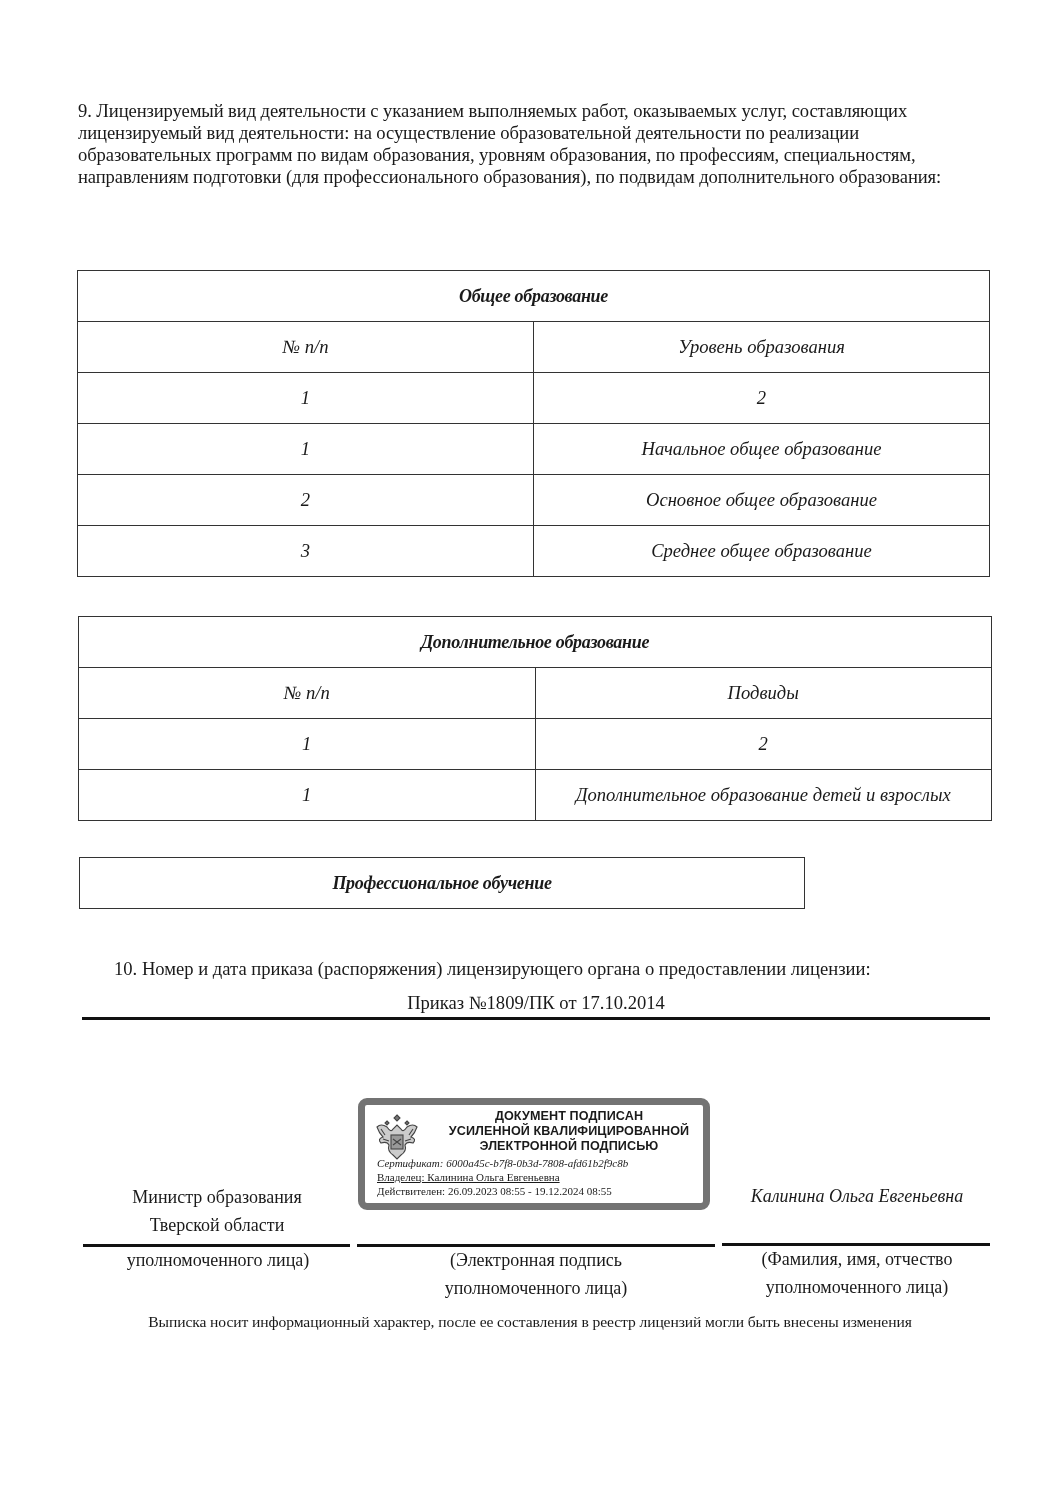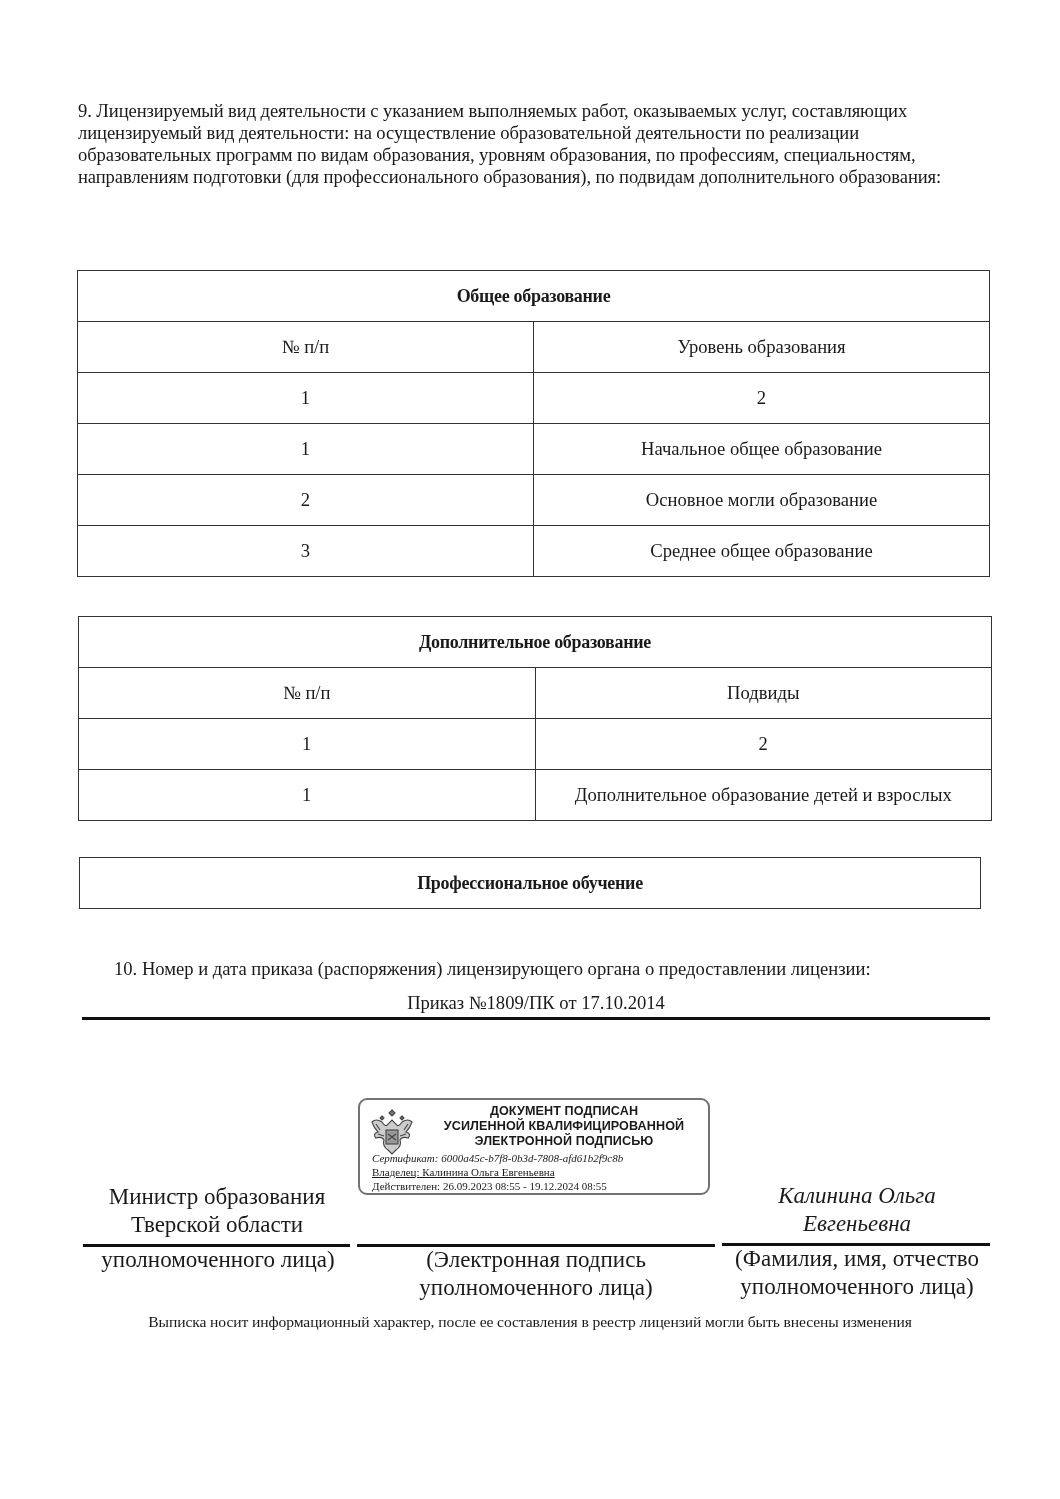--- a/index.html
+++ b/index.html
@@ -8,48 +8,49 @@
     font-family: "Liberation Serif", serif; color: #1a1a1a;
   }
   .abs { position: absolute; }
   .para {
     left: 78px; top: 100px; width: 915px;
     font-size: 18.6px; line-height: 22px; letter-spacing: -0.1px;
   }
   table.lic {
     position: absolute; border-collapse: collapse; table-layout: fixed;
     font-size: 18.6px;
+    font-style: italic;
   }
   table.lic td {
     border: 1.4px solid #333; text-align: center; vertical-align: middle;
     padding: 0; height: 50px;
   }
   table.lic td.num { width: 88px; }
   table.lic td.title { font-weight: bold; font-size: 18px; letter-spacing: -0.3px; }
   #t1 { left: 77px; top: 270px; width: 913px; }
   #t2 { left: 78px; top: 616px; width: 914px; }
-  #t3 { left: 79px; top: 857px; width: 902px; }
+  #t3 { left: 79px; top: 857px; width: 726px; }
   .sec10 { left: 114px; top: 958px; font-size: 18.6px; }
   .order { left: 82px; top: 992px; width: 908px; text-align: center; font-size: 18.6px; }
   .hline { position: absolute; height: 2.5px; background: #111; }
   .stamp {
-    left: 358px; top: 1098px; width: 352px; height: 97px;
-    border: 2px solid #737373; border-radius: 9px; box-sizing: border-box;
+    left: 358px; top: 1098px; width: 352px; height: 112px;
+    border: 7px solid #737373; border-radius: 9px; box-sizing: border-box;
   }
   .stamp-emblem { position: absolute; left: 8px; top: 6px; width: 48px; height: 50px; }
   .stamp-head {
     position: absolute; left: 60px; top: 4px; width: 288px; text-align: center;
     font-family: "Liberation Sans", sans-serif; font-weight: bold; font-size: 12.6px;
     line-height: 15px; letter-spacing: 0.1px;
   }
   .stamp-line {
     position: absolute; left: 12px; font-size: 11px; line-height: 13px;
     font-family: "Liberation Serif", serif; white-space: nowrap;
   }
-  .sig-col { position: absolute; text-align: center; font-size: 23px; line-height: 28px; }
+  .sig-col { position: absolute; text-align: center; font-size: 18px; line-height: 28px; }
   .note {
     left: 60px; top: 1313px; width: 940px; text-align: center; font-size: 15.6px;
     letter-spacing: -0.1px;
   }
 </style>
 </head>
 <body>
 
 <div class="abs para">9. Лицензируемый вид деятельности с указанием выполняемых работ, оказываемых услуг, составляющих лицензируемый вид деятельности: на осуществление образовательной деятельности по реализации образовательных программ по видам образования, уровням образования, по профессиям, специальностям, направлениям подготовки (для профессионального образования), по подвидам дополнительного образования:</div>
 
@@ -65,21 +66,21 @@
   <tr>
     <td class="num">1</td>
     <td>2</td>
   </tr>
   <tr>
     <td class="num">1</td>
     <td>Начальное общее образование</td>
   </tr>
   <tr>
     <td class="num">2</td>
-    <td>Основное могли образование</td>
+    <td>Основное общее образование</td>
   </tr>
   <tr>
     <td class="num">3</td>
     <td>Среднее общее образование</td>
   </tr>
 </tbody>
   </table>
 
 <table class="lic" id="t2">
   <tbody>

